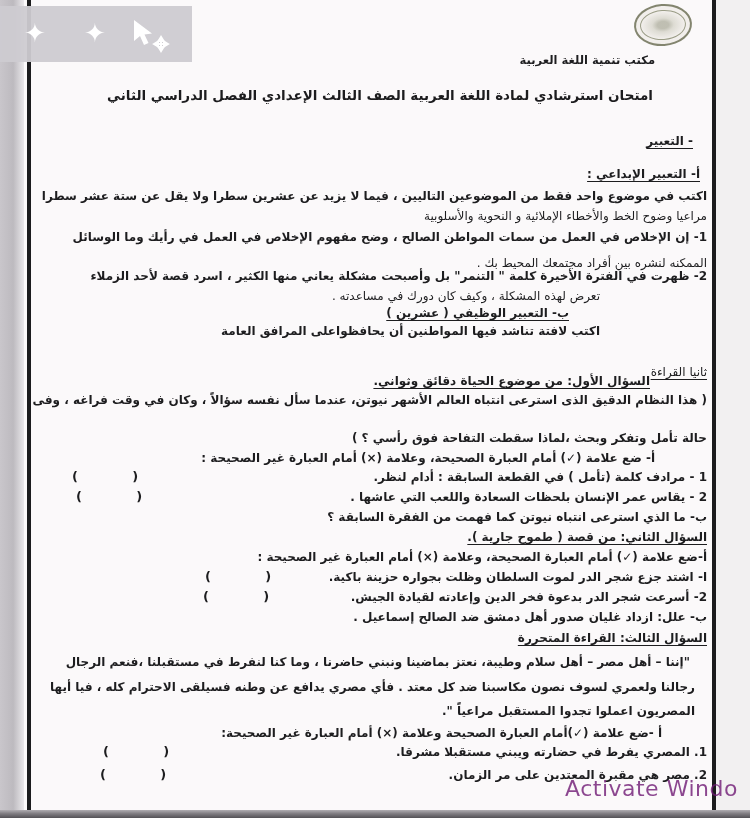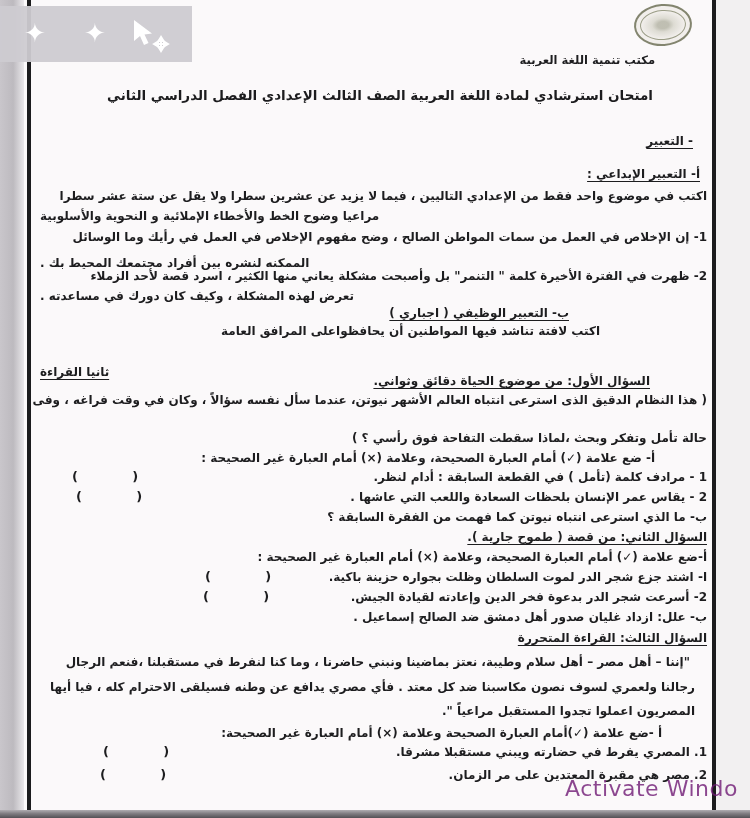--- a/index.html
+++ b/index.html
@@ -21,21 +21,21 @@
   .tb-cursor{position:absolute;left:132px;top:13px;width:40px;height:34px}
   
   .seal{position:absolute;left:634px;top:4px;width:58px;height:42px;border:2px solid #83856f;
     border-radius:50%;background:rgba(214,212,194,.25);z-index:3;transform:rotate(-4deg)}
   .seal-inner{position:absolute;inset:4px;border:1px solid #9a9c86;border-radius:50%;
     background:radial-gradient(ellipse at center,rgba(130,132,108,.45) 0 18%,rgba(160,162,138,.25) 35%,transparent 70%)}
   
   .line{position:absolute;right:43px;direction:rtl;text-align:right;font-weight:700;
     font-size:12px;color:#1d1d1f;white-space:nowrap;z-index:4}
   .u{text-decoration:underline;text-underline-offset:3px}
-  .cline{position:absolute;left:40px;right:43px;direction:rtl;text-align:left;font-weight:700;
+  .cline{position:absolute;left:40px;right:43px;direction:rtl;text-align:right;font-weight:400;
     font-size:12px;color:#1d1d1f;white-space:nowrap;z-index:4}
   .row{left:40px}
   .slot{position:absolute;top:-1px;font-weight:700;font-size:13px;white-space:pre;color:#1d1d1f}
   .office{position:absolute;top:53px;right:95px;direction:rtl;font-weight:700;font-size:11.5px;
     color:#1e1e20;z-index:4}
   .title{position:absolute;top:87px;left:100px;right:90px;direction:rtl;text-align:center;
     font-weight:700;font-size:13.5px;color:#1c1c1e;white-space:nowrap;z-index:4}
   .watermark{position:absolute;top:776px;left:565px;font-size:22px;font-weight:400;
     color:#701a75;opacity:.8;z-index:5;white-space:nowrap;letter-spacing:.5px}
 </style>
@@ -66,27 +66,27 @@
 
 <div class="seal">
   <div class="seal-inner"></div>
 </div>
 
 <div class="office">مكتب تنمية اللغة العربية</div>
 <div class="title">امتحان استرشادي لمادة اللغة العربية الصف الثالث الإعدادي  الفصل الدراسي الثاني</div>
 
 <div class="line u" style="top:134px;right:57px">- التعبير</div>
 <div class="line u" style="top:167px;right:50px">أ- التعبير الإبداعي :</div>
-<div class="line" style="top:189px">اكتب في موضوع واحد فقط من الإعدادي  التاليين ، فيما لا يزيد عن عشرين سطرا ولا يقل عن ستة عشر سطرا</div>
+<div class="line" style="top:189px">اكتب في موضوع واحد فقط من الموضوعين  التاليين ، فيما لا يزيد عن عشرين سطرا ولا يقل عن ستة عشر سطرا</div>
 <div class="cline" style="top:209px">مراعيا وضوح الخط والأخطاء الإملائية و النحوية والأسلوبية</div>
 <div class="line" style="top:230px">1-  إن الإخلاص في العمل من سمات المواطن الصالح ، وضح مفهوم الإخلاص في العمل في رأيك وما الوسائل</div>
 <div class="cline" style="top:256px">الممكنه لنشره بين أفراد مجتمعك المحيط بك .</div>
 <div class="line" style="top:269px">2-   ظهرت في الفترة الأخيرة كلمة " التنمر" بل وأصبحت مشكلة يعاني منها الكثير ،  اسرد قصة لأحد الزملاء</div>
 <div class="cline" style="top:289px;right:150px">تعرض لهذه المشكلة ، وكيف كان دورك في مساعدته .</div>
-<div class="line u" style="top:306px;right:181px">ب- التعبير الوظيفي ( اجباري )</div>
+<div class="line u" style="top:306px;right:181px">ب- التعبير الوظيفي ( عشرين )</div>
 <div class="line" style="top:324px;right:150px">اكتب لافتة تناشد فيها المواطنين أن يحافظواعلى المرافق العامة</div>
 
 <div class="cline u" style="top:365px">ثانيا القراءة</div>
 
 <div class="line u" style="top:374px;right:100px">السؤال الأول:  من موضوع الحياة دقائق وثواني.</div>
 <div class="line" style="top:393px">(  هذا النظام الدقيق الذى استرعى انتباه العالم الأشهر نيوتن، عندما سأل نفسه سؤالاً ، وكان في وقت فراغه ، وفى</div>
 <div class="line" style="top:431px">حالة تأمل وتفكر وبحث ،لماذا سقطت التفاحة فوق رأسي ؟ )</div>
 <div class="line" style="top:451px;right:95px">أ-   ضع علامة (✓) أمام العبارة الصحيحة، وعلامة (×) أمام العبارة غير الصحيحة :</div>
 <div class="line row" style="top:470px">
   <span>1 - مرادف كلمة (تأمل ) في القطعة السابقة : أدام لنظر.</span>

